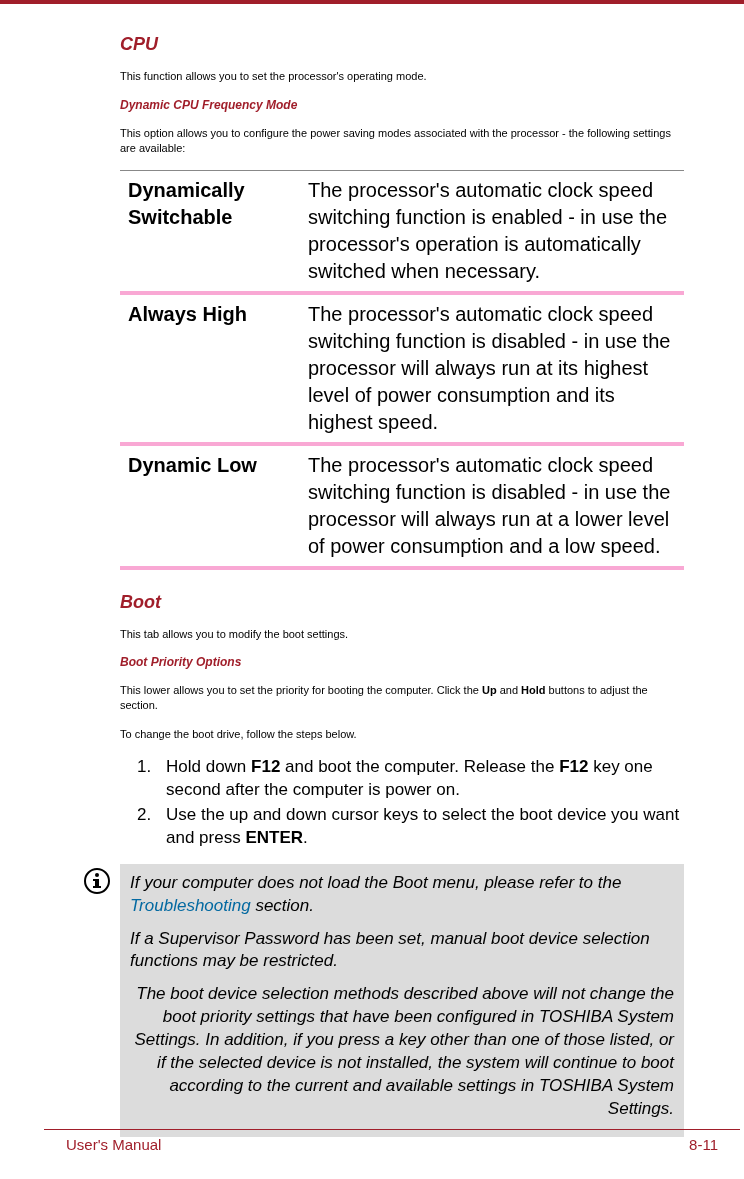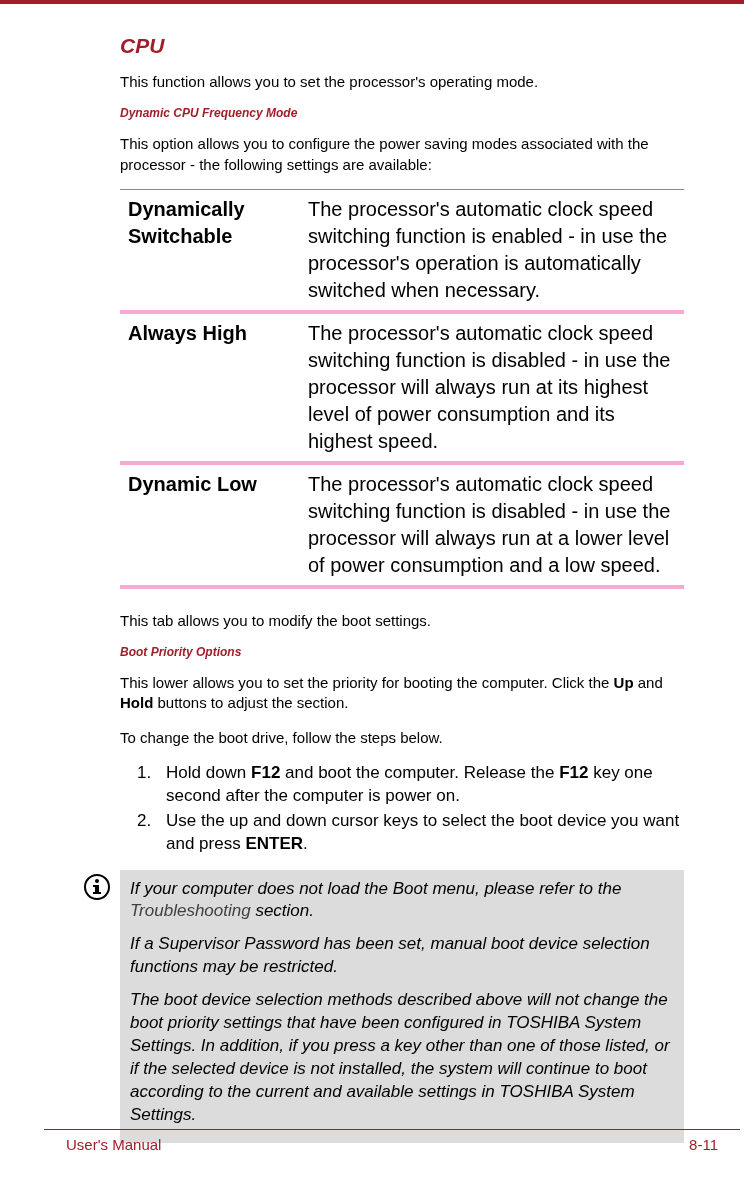--- a/index.html
+++ b/index.html
@@ -21,27 +21,27 @@
     .content {
       padding: 30px 60px 0 120px;
     }
     .h-italic-red {
       font-style: italic;
       font-weight: bold;
       color: #a01e2a;
       margin-bottom: 14px;
     }
     .h-cpu, .h-boot {
-      font-size: 21px;
+      font-size: 18px;
     }
     .h-sub {
       font-size: 12px;
     }
     .body-text {
-      font-size: 15px;
+      font-size: 11px;
       color: #000;
       line-height: 1.35;
       margin-bottom: 14px;
     }
     .settings-table {
       width: 100%;
       border-collapse: collapse;
       margin-bottom: 22px;
     }
     .settings-table td {
@@ -92,23 +92,24 @@
     }
     .note-text {
       font-style: italic;
       font-size: 17px;
       line-height: 1.35;
       color: #000;
       margin-bottom: 10px;
     }
     .note-text:last-child {
       margin-bottom: 8px;
+      text-align: right;
     }
     .note-link {
-      color: #404040;
+      color: #0369a1;
     }
     .footer {
       position: absolute;
       bottom: 26px;
       left: 0;
       right: 4px;
       padding: 0 22px;
       border-top: 1px solid #a01e2a;
       margin-left: 44px;
     }
@@ -143,20 +144,21 @@
       <td class="label">Always High</td>
       <td>The processor's automatic clock speed switching function is disabled - in use the processor will always run at its highest level of power consumption and its highest speed.</td>
     </tr>
     <tr>
       <td class="label">Dynamic Low</td>
       <td>The processor's automatic clock speed switching function is disabled - in use the processor will always run at a lower level of power consumption and a low speed.</td>
     </tr>
   </tbody>
     </table>
 
+  <div class="h-italic-red h-boot">Boot</div>
   <div class="body-text">This tab allows you to modify the boot settings.</div>
 
   <div class="h-italic-red h-sub">Boot Priority Options</div>
 
   <div class="body-text">
     <span>This lower allows you to set the priority for booting the computer. Click the </span><span class="bold-inline">Up</span><span> and </span><span class="bold-inline">Hold</span><span> buttons to adjust the section.</span>
   </div>
 
   <div class="body-text">To change the boot drive, follow the steps below.</div>
 

